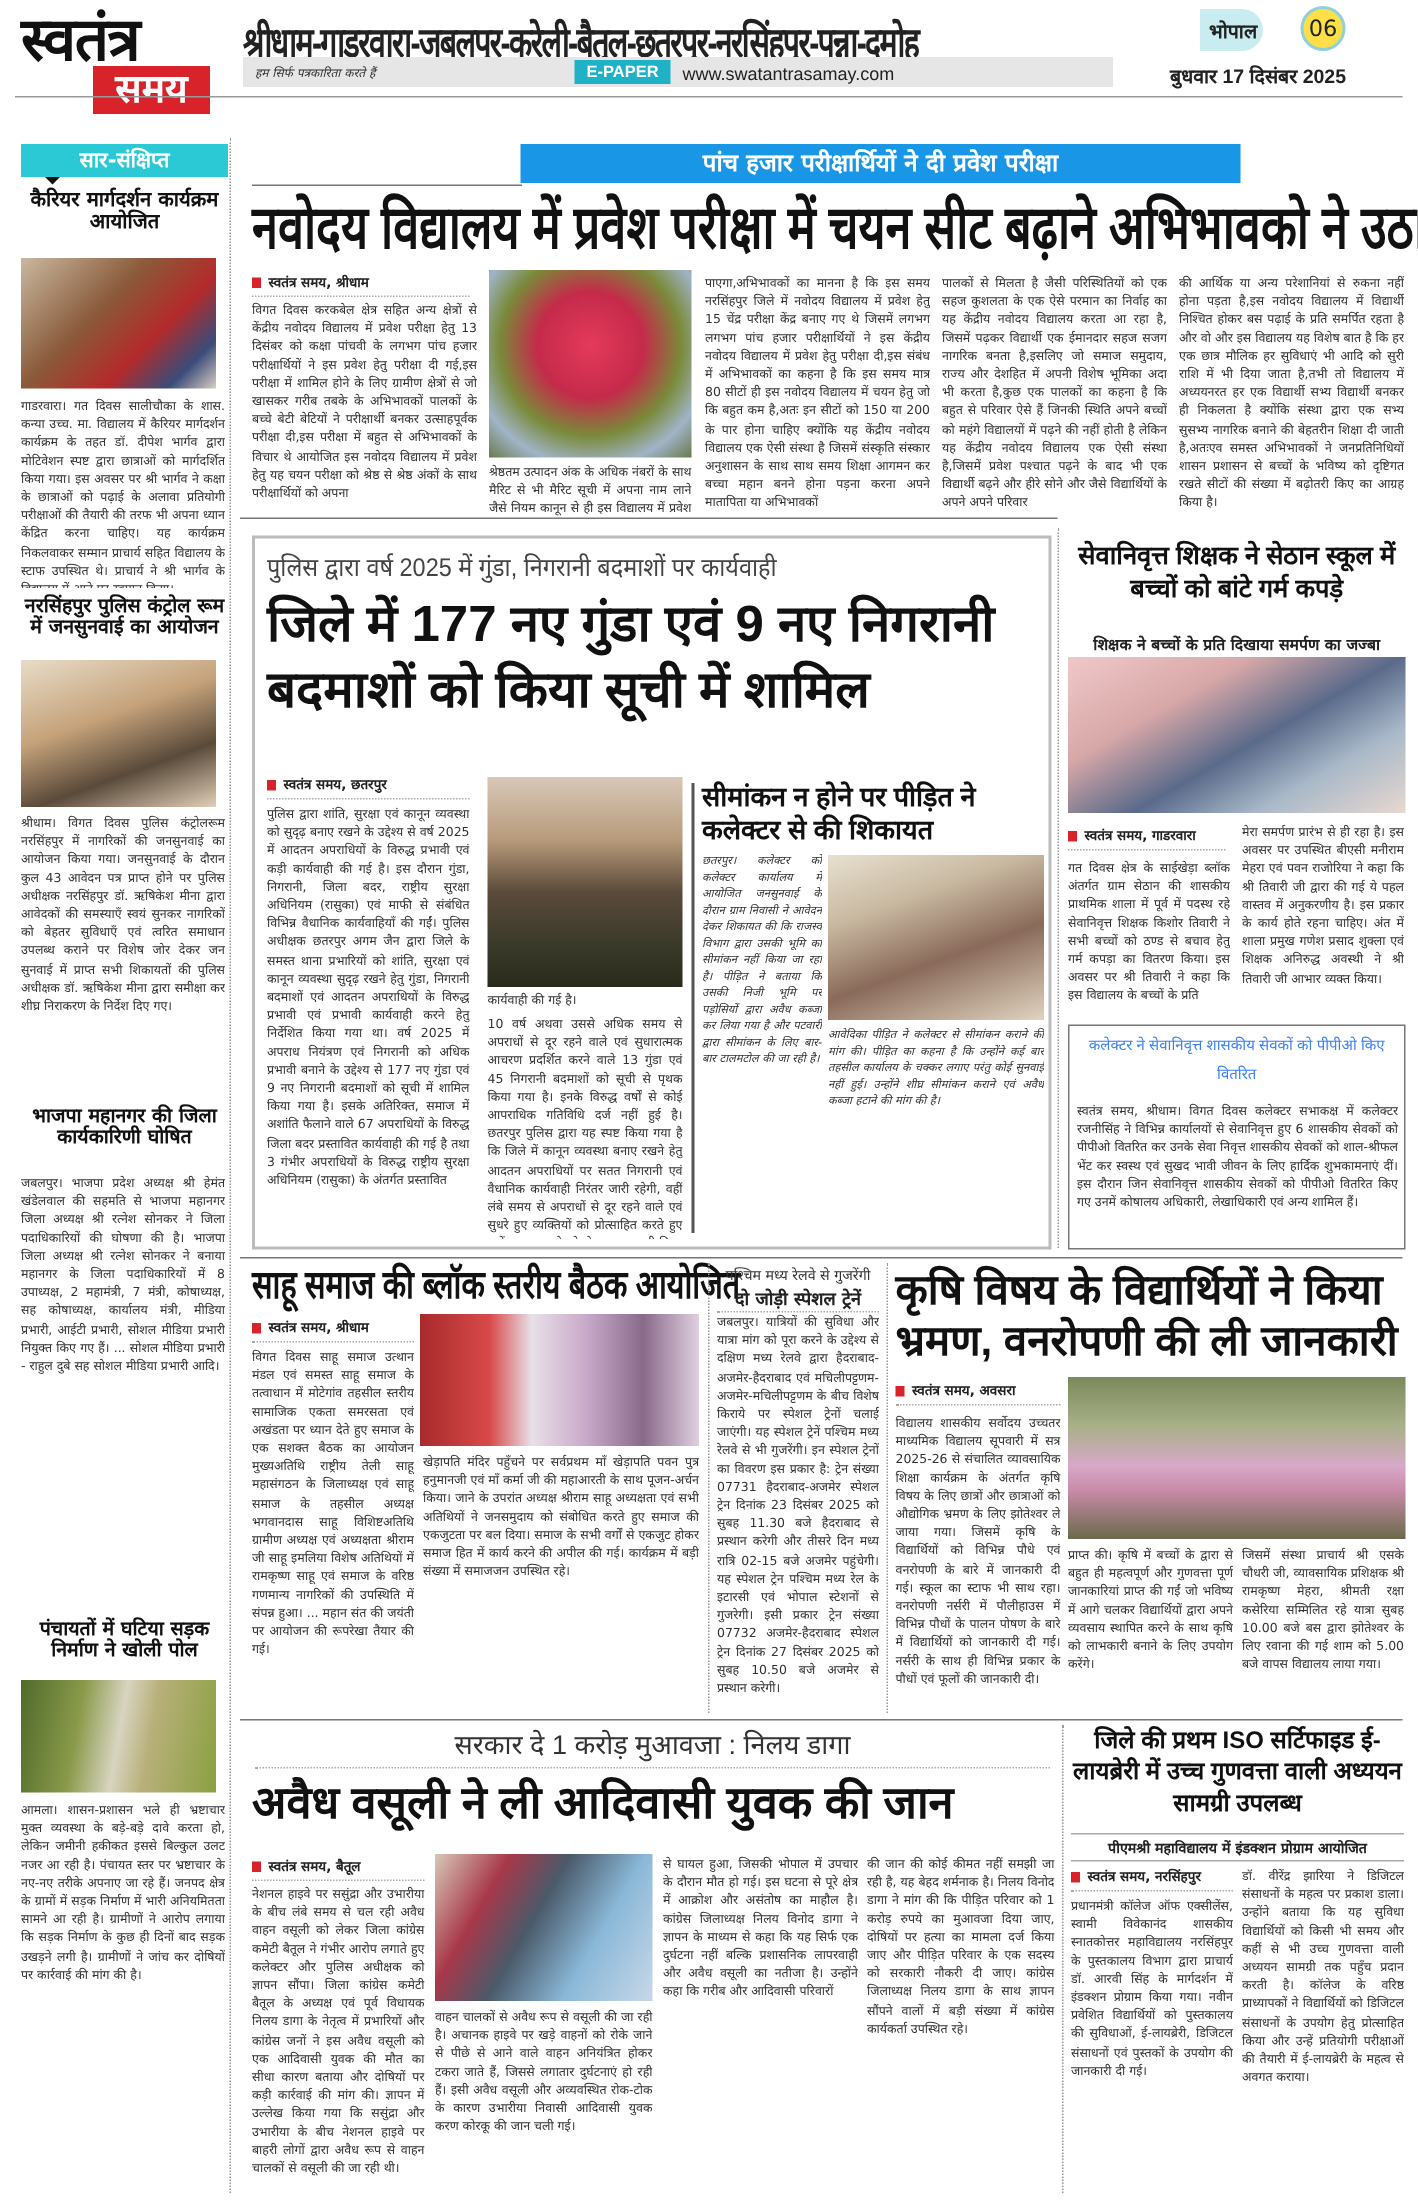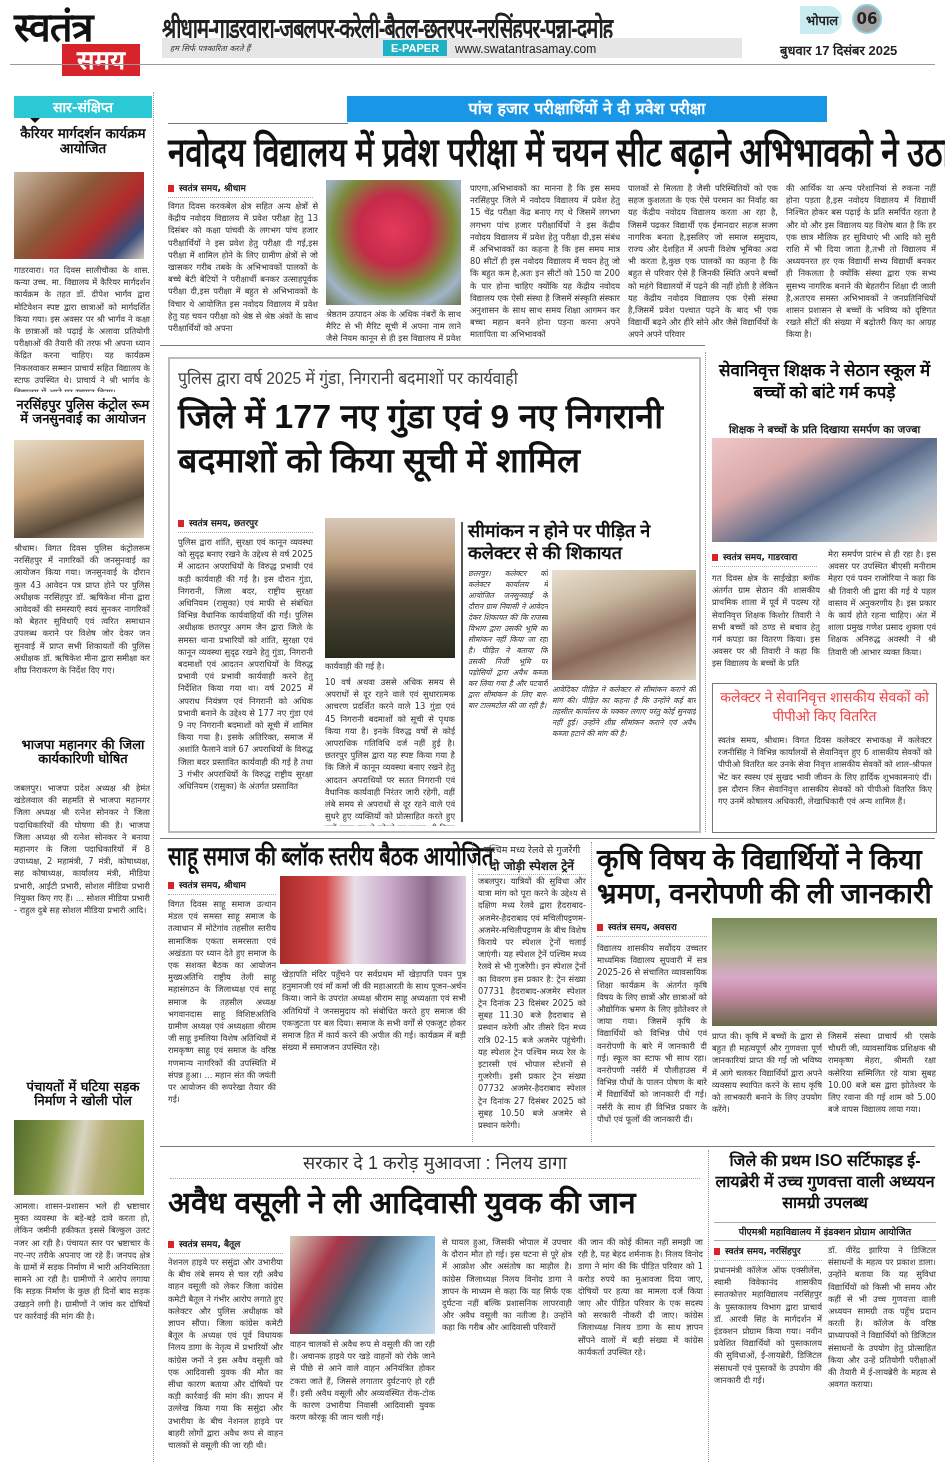--- a/index.html
+++ b/index.html
@@ -2,21 +2,21 @@
 <html><head>
 <meta charset="utf-8">
 <style>
 *{box-sizing:border-box;margin:0;padding:0}
 body{width:945px;height:1468px;background:#fff;font-family:"DejaVu Sans",sans-serif;color:#222;position:relative;overflow:hidden}
 .abs{position:absolute}
 .logo-top{font-family:"DejaVu Sans",sans-serif;font-weight:bold;font-size:40px;color:#111;letter-spacing:-1px;line-height:42px}
 .logo-bot{background:#d8232a;color:#fff;font-weight:bold;font-size:26px;line-height:32px;text-align:center;padding:0 6px}
 .cities{font-family:"Liberation Sans",sans-serif;font-size:28px;font-weight:bold;color:#222;letter-spacing:-1.5px;transform:scaleX(.72);transform-origin:left center;white-space:nowrap}
 .bhopal{background:#c9ecf1;border-radius:0 14px 14px 0;height:28px;display:flex;align-items:center;padding:0 4px 0 6px;font-size:13px;font-weight:bold}
-.pgnum{background:#a3a3a3;border:2px solid #8fd0dc;border-radius:50%;width:30px;height:30px;display:flex;align-items:center;justify-content:center;font-weight:bold;font-size:15px;margin-left:6px}
+.pgnum{background:#fde047;border:2px solid #8fd0dc;border-radius:50%;width:30px;height:30px;display:flex;align-items:center;justify-content:center;font-weight:normal;font-size:15px;margin-left:21px}
 .tagbar{background:#e6e6e6;height:18px}
 .epaper{background:#1fb2c6;color:#fff;font-size:11px;font-weight:bold;padding:2px 8px;font-family:"Liberation Sans",sans-serif}
 .url{font-size:12px;font-family:"Liberation Sans",sans-serif;color:#222}
 .date{font-size:13px;font-weight:bold;font-family:"Liberation Sans",sans-serif}
 .cyan-box{background:#2bc9d6;color:#fff;font-weight:bold;text-align:center}
 .blue-box{background:#1997e6;color:#fff;font-weight:bold;text-align:center}
 .hd{font-weight:bold;color:#111;line-height:1.1}
 .hd-cond{font-family:"Liberation Sans",sans-serif;transform:scaleX(.78);transform-origin:left top;white-space:nowrap}
 .by{font-size:9px;font-weight:bold;color:#222;border-bottom:1px dotted #aaa;padding-bottom:3px}
 .by:before{content:"";display:inline-block;width:6px;height:7px;background:#d8232a;margin-right:5px;vertical-align:middle}
@@ -92,21 +92,21 @@
 
 <div class="abs vline" style="left:705px;top:352px;height:480px"></div>
 <div class="abs hd" style="left:712px;top:360px;width:225px;text-align:center;font-size:17px;line-height:22px;font-family:'Liberation Sans',sans-serif">सेवानिवृत्त शिक्षक ने सेठान स्कूल में बच्चों को बांटे गर्म कपड़े</div>
 <div class="abs" style="left:712px;top:422px;width:225px;text-align:center;font-size:10.5px;font-weight:bold;border-bottom:1px solid #aaa;padding-bottom:2px">शिक्षक ने बच्चों के प्रति दिखाया समर्पण का जज्बा</div>
 <div class="abs img" style="left:712px;top:438px;width:225px;height:104px;background:linear-gradient(150deg,#f0c8c8 0%,#d8a8a8 30%,#5a6a8a 55%,#a8b8c8 75%,#e8d8d0 100%)"></div>
 <div class="abs by" style="left:712px;top:550px;width:105px">स्वतंत्र समय, गाडरवारा</div>
 <div class="abs txt" style="left:712px;top:572px;width:108px;height:96px">गत दिवस क्षेत्र के साईखेड़ा ब्लॉक अंतर्गत ग्राम सेठान की शासकीय प्राथमिक शाला में पूर्व में पदस्थ रहे सेवानिवृत्त शिक्षक किशोर तिवारी ने सभी बच्चों को ठण्ड से बचाव हेतु गर्म कपड़ा का वितरण किया। इस अवसर पर श्री तिवारी ने कहा कि इस विद्यालय के बच्चों के प्रति</div>
 <div class="abs txt" style="left:828px;top:548px;width:108px;height:120px">मेरा समर्पण प्रारंभ से ही रहा है। इस अवसर पर उपस्थित बीएसी मनीराम मेहरा एवं पवन राजोरिया ने कहा कि श्री तिवारी जी द्वारा की गई ये पहल वास्तव में अनुकरणीय है। इस प्रकार के कार्य होते रहना चाहिए। अंत में शाला प्रमुख गणेश प्रसाद शुक्ला एवं शिक्षक अनिरुद्ध अवस्थी ने श्री तिवारी जी आभार व्यक्त किया।</div>
 
 <div class="abs boxed" style="left:712px;top:683px;width:225px;height:150px;border:1px solid #777"></div>
-<div class="abs" style="left:716px;top:688px;width:217px;text-align:center;font-size:14px;line-height:19px;color:#ef4444;font-family:'Liberation Sans',sans-serif">कलेक्टर ने सेवानिवृत्त शासकीय सेवकों को पीपीओ किए वितरित</div>
+<div class="abs" style="left:716px;top:688px;width:217px;text-align:center;font-size:10px;line-height:19px;color:#3b82f6;font-family:'Liberation Sans',sans-serif">कलेक्टर ने सेवानिवृत्त शासकीय सेवकों को पीपीओ किए वितरित</div>
 <div class="abs txt" style="left:718px;top:734px;width:214px;height:94px">स्वतंत्र समय, श्रीधाम। विगत दिवस कलेक्टर सभाकक्ष में कलेक्टर रजनीसिंह ने विभिन्न कार्यालयों से सेवानिवृत्त हुए 6 शासकीय सेवकों को पीपीओ वितरित कर उनके सेवा निवृत्त शासकीय सेवकों को शाल-श्रीफल भेंट कर स्वस्थ एवं सुखद भावी जीवन के लिए हार्दिक शुभकामनाएं दीं। इस दौरान जिन सेवानिवृत्त शासकीय सेवकों को पीपीओ वितरित किए गए उनमें कोषालय अधिकारी, लेखाधिकारी एवं अन्य शामिल हैं।</div>
 
 <div class="abs hline" style="left:160px;top:838px;width:775px"></div>
 
 <div class="abs hd hd-cond" style="left:168px;top:842px;font-size:26px">साहू समाज की ब्लॉक स्तरीय बैठक आयोजित</div>
 <div class="abs by" style="left:168px;top:878px;width:108px">स्वतंत्र समय, श्रीधाम</div>
 <div class="abs txt" style="left:168px;top:898px;width:108px;height:242px">विगत दिवस साहू समाज उत्थान मंडल एवं समस्त साहू समाज के तत्वाधान में मोटेगांव तहसील स्तरीय सामाजिक एकता समरसता एवं अखंडता पर ध्यान देते हुए समाज के एक सशक्त बैठक का आयोजन मुख्यअतिथि राष्ट्रीय तेली साहू महासंगठन के जिलाध्यक्ष एवं साहू समाज के तहसील अध्यक्ष भगवानदास साहू विशिष्टअतिथि ग्रामीण अध्यक्ष एवं अध्यक्षता श्रीराम जी साहू इमलिया विशेष अतिथियों में रामकृष्ण साहू एवं समाज के वरिष्ठ गणमान्य नागरिकों की उपस्थिति में संपन्न हुआ। ... महान संत की जयंती पर आयोजन की रूपरेखा तैयार की गई।</div>
 <div class="abs img" style="left:280px;top:876px;width:186px;height:88px;background:linear-gradient(90deg,#a82a2a 0%,#d84a4a 25%,#e8e0e8 40%,#c8a8c8 60%,#8a6a8a 80%,#e0d0e0 100%)"></div>
 <div class="abs txt" style="left:282px;top:968px;width:184px;height:172px">खेड़ापति मंदिर पहुँचने पर सर्वप्रथम माँ खेड़ापति पवन पुत्र हनुमानजी एवं माँ कर्मा जी की महाआरती के साथ पूजन-अर्चन किया। जाने के उपरांत अध्यक्ष श्रीराम साहू अध्यक्षता एवं सभी अतिथियों ने जनसमुदाय को संबोधित करते हुए समाज की एकजुटता पर बल दिया। समाज के सभी वर्गों से एकजुट होकर समाज हित में कार्य करने की अपील की गई। कार्यक्रम में बड़ी संख्या में समाजजन उपस्थित रहे।</div>
 

